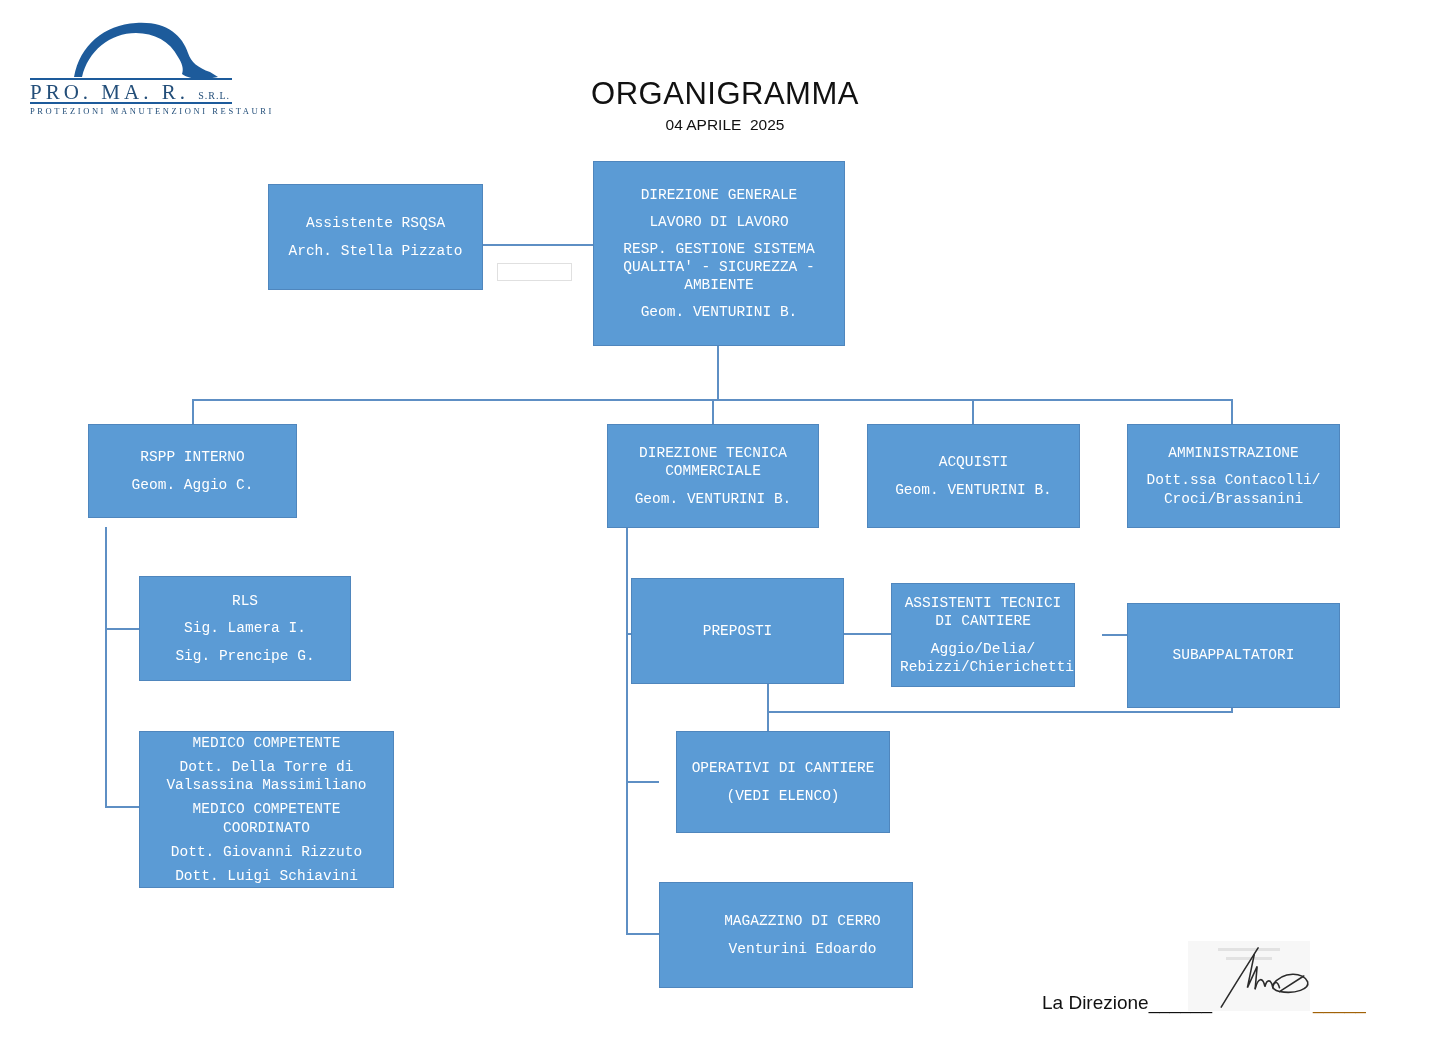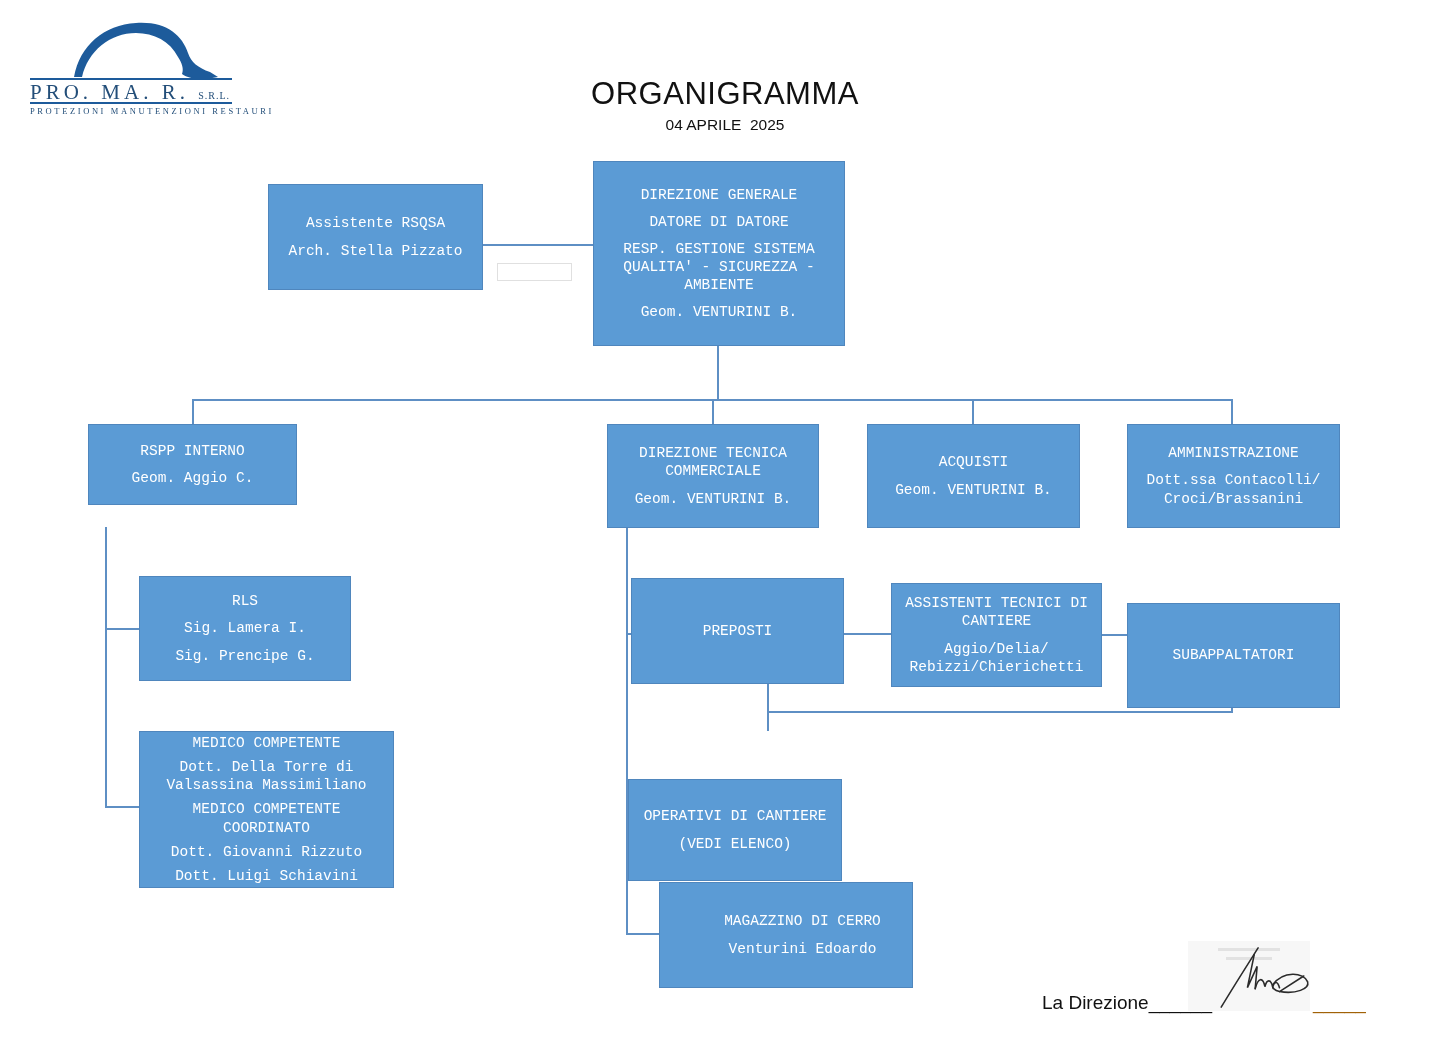--- a/index.html
+++ b/index.html
@@ -135,26 +135,26 @@
 
   <div class="artifact"></div>
 
   <div class="box" style="left:268px;top:184px;width:215px;height:106px;">
     <div class="bl">Assistente RSQSA</div>
     <div class="bl">Arch. Stella Pizzato</div>
   </div>
 
   <div class="box" style="left:593px;top:161px;width:252px;height:185px;">
     <div class="bl">DIREZIONE GENERALE</div>
-    <div class="bl">DATORE DI DATORE</div>
+    <div class="bl">LAVORO DI LAVORO</div>
     <div class="bl">RESP. GESTIONE SISTEMA QUALITA' - SICUREZZA - AMBIENTE</div>
     <div class="bl">Geom. VENTURINI B.</div>
   </div>
 
-  <div class="box" style="left:88px;top:424px;width:209px;height:81px;">
+  <div class="box" style="left:88px;top:424px;width:209px;height:94px;">
     <div class="bl">RSPP INTERNO</div>
     <div class="bl">Geom. Aggio C.</div>
   </div>
 
   <div class="box" style="left:607px;top:424px;width:212px;height:104px;">
     <div class="bl">DIREZIONE TECNICA COMMERCIALE</div>
     <div class="bl">Geom. VENTURINI B.</div>
   </div>
 
   <div class="box" style="left:867px;top:424px;width:213px;height:104px;">
@@ -170,38 +170,38 @@
   <div class="box" style="left:139px;top:576px;width:212px;height:105px;">
     <div class="bl">RLS</div>
     <div class="bl">Sig. Lamera I.</div>
     <div class="bl">Sig. Prencipe G.</div>
   </div>
 
   <div class="box" style="left:631px;top:578px;width:213px;height:106px;">
     <div class="bl">PREPOSTI</div>
   </div>
 
-  <div class="box" style="left:891px;top:583px;width:211px;height:104px;">
+  <div class="box" style="left:891px;top:583px;width:184px;height:104px;">
     <div class="bl">ASSISTENTI TECNICI DI CANTIERE</div>
     <div class="bl">Aggio/Delia/ Rebizzi/Chierichetti</div>
   </div>
 
   <div class="box" style="left:1127px;top:603px;width:213px;height:105px;">
     <div class="bl">SUBAPPALTATORI</div>
   </div>
 
   <div class="box tight" style="left:139px;top:731px;width:255px;height:157px;">
     <div class="bl">MEDICO COMPETENTE</div>
     <div class="bl">Dott. Della Torre di Valsassina Massimiliano</div>
     <div class="bl">MEDICO COMPETENTE COORDINATO</div>
     <div class="bl">Dott. Giovanni Rizzuto</div>
     <div class="bl">Dott. Luigi Schiavini</div>
   </div>
 
-  <div class="box" style="left:628px;top:731px;width:214px;height:102px;margin-top:48px;">
+  <div class="box" style="left:676px;top:731px;width:214px;height:102px;">
     <div class="bl">OPERATIVI DI CANTIERE</div>
     <div class="bl">(VEDI ELENCO)</div>
   </div>
 
   <div class="box" style="left:659px;top:882px;width:254px;height:106px;padding-left:41px;">
     <div class="bl">MAGAZZINO DI CERRO</div>
     <div class="bl">Venturini Edoardo</div>
   </div>
 
   <div class="footer"><span>La Direzione</span><span>______</span></div>

